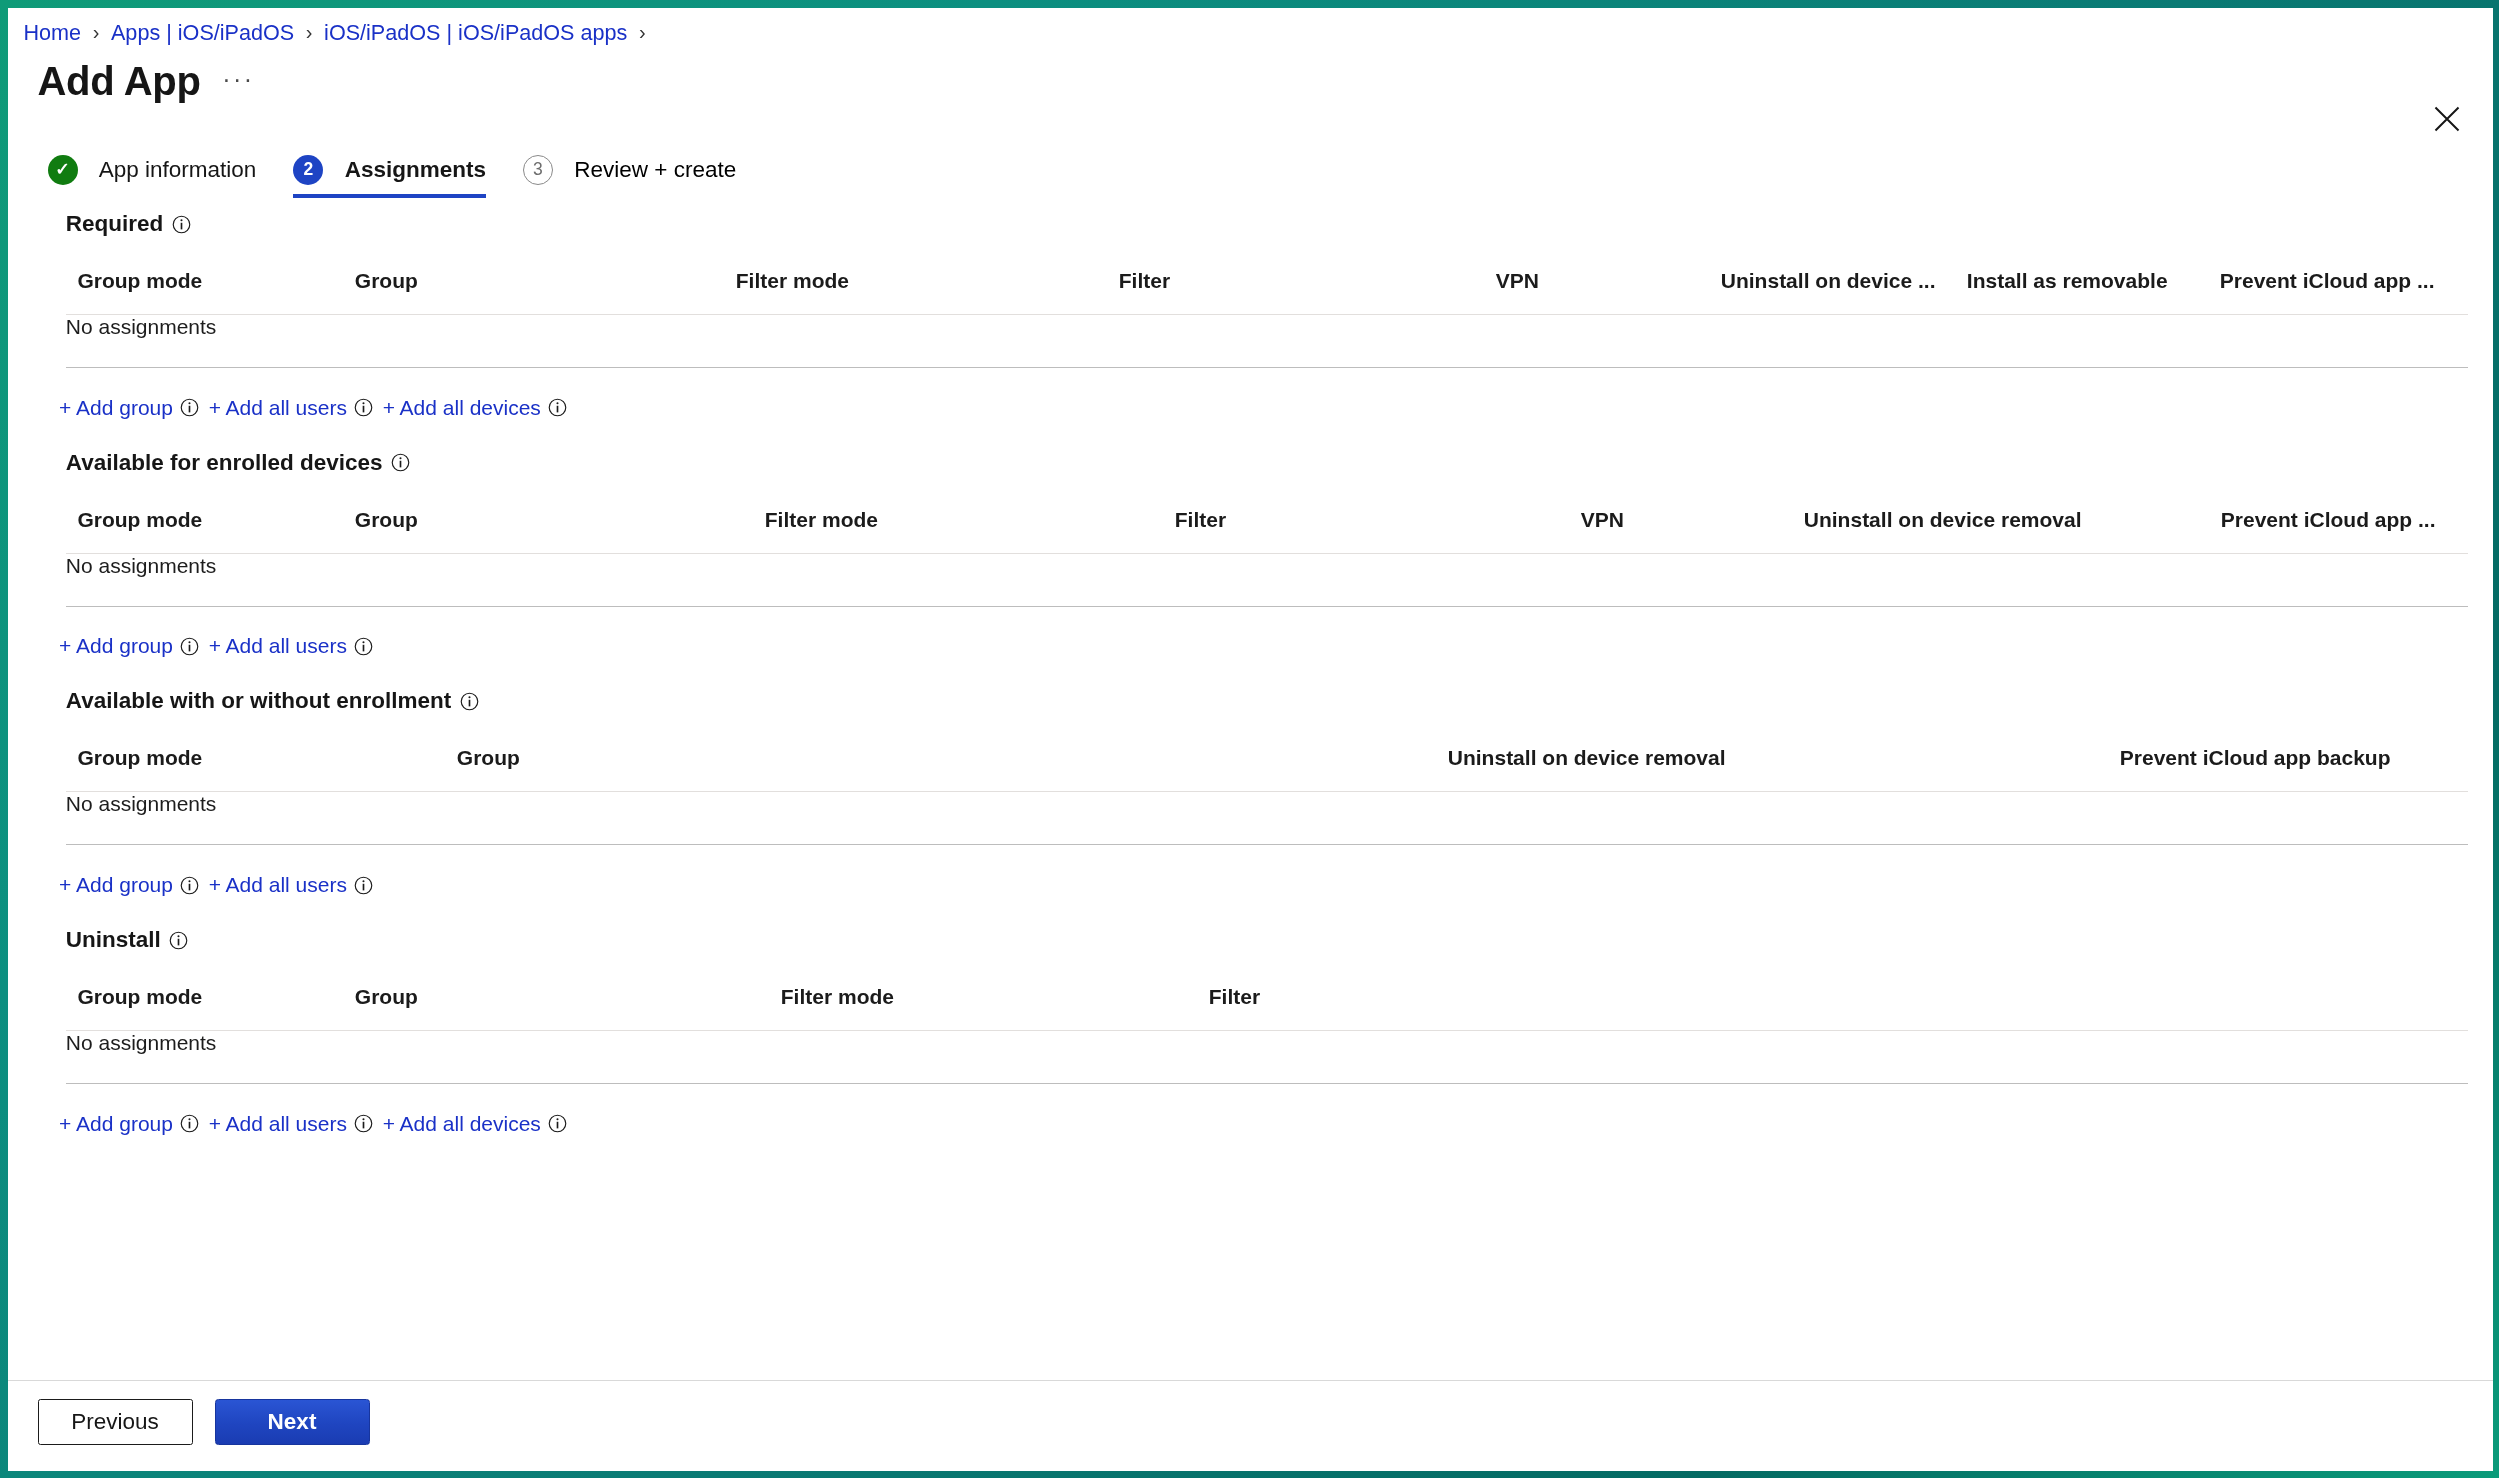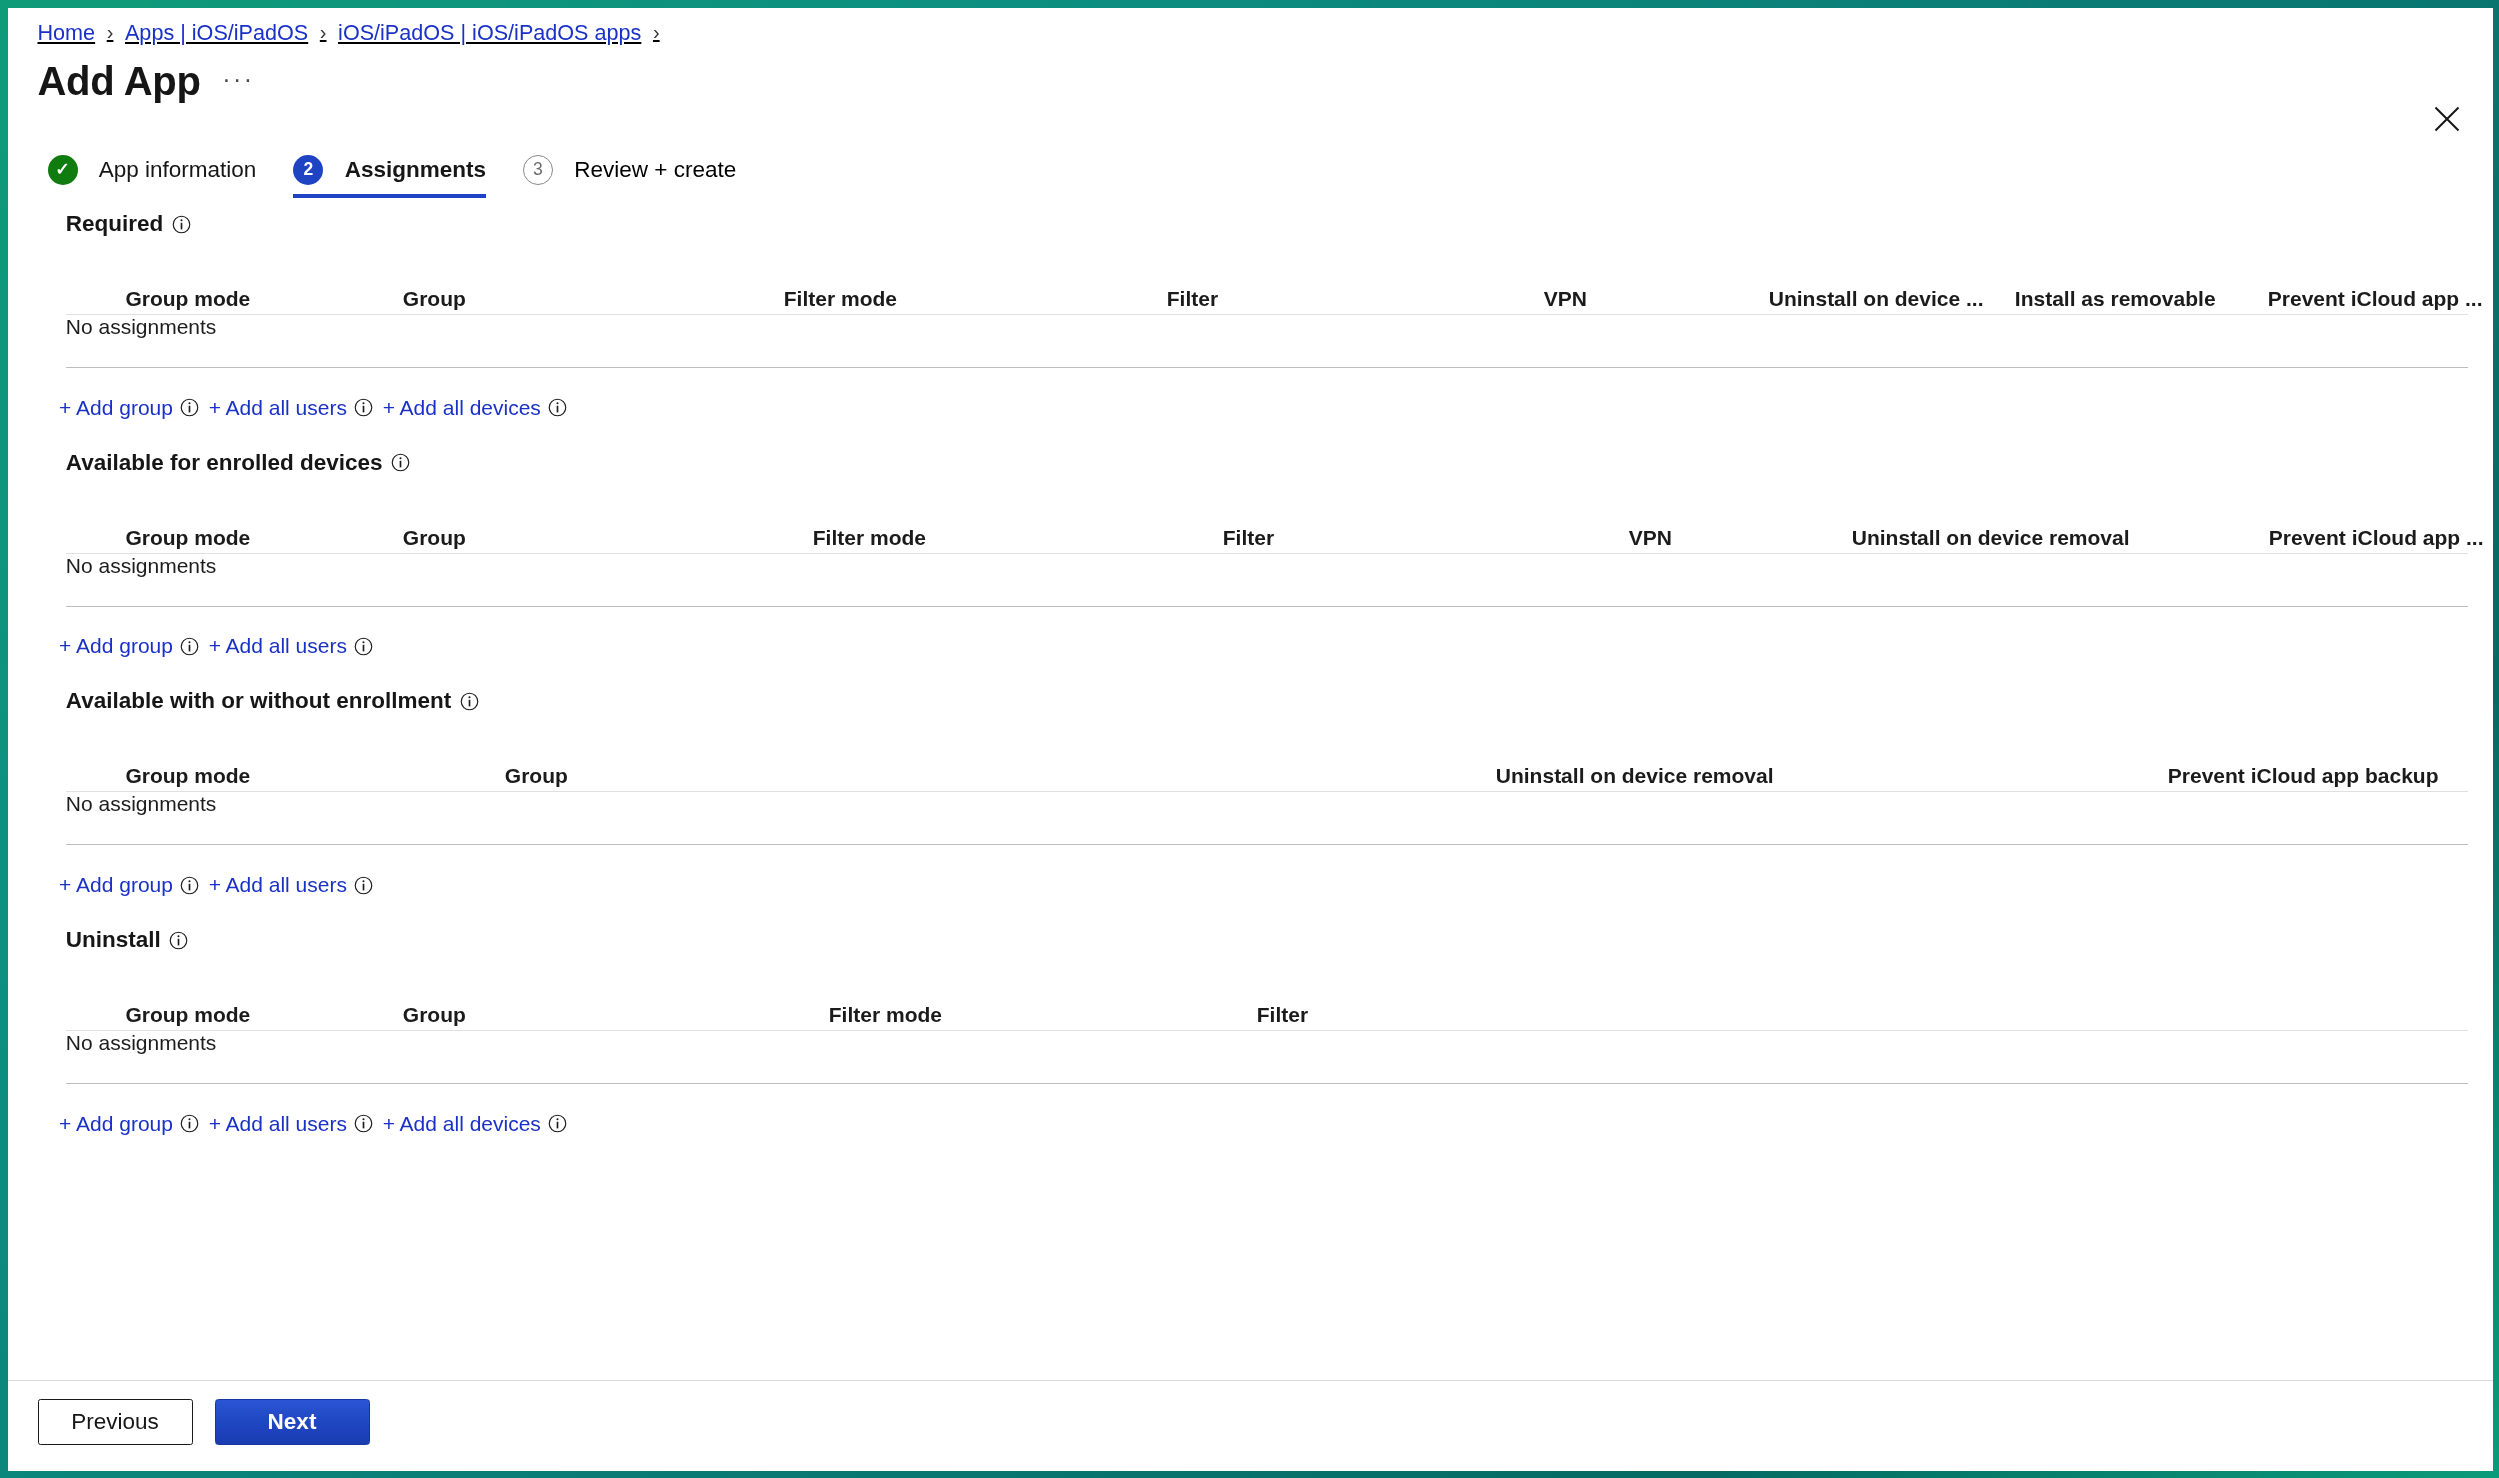--- a/index.html
+++ b/index.html
@@ -28,25 +28,24 @@
     background: #ffffff;
     display: flex;
     flex-direction: column;
     overflow: hidden;
   }
 
   
   .breadcrumb {
     display: flex;
     align-items: center;
-    padding: 14px 0 0 30px;
+    padding: 14px 0 0 16px;
     font-size: 21.6px;
     line-height: 1;
     white-space: nowrap;
-    text-decoration: underline;
   }
   .crumb {
     color: #1a31c7;
     cursor: pointer;
   }
   .crumb.home { color: #1a31c7; }
   .crumb-sep {
     color: #333333;
     margin: 0 11.6px;
     font-size: 20px;
@@ -189,26 +188,25 @@
   .table {
     margin-top: 32px;
     padding: 0 0 0 18.3px;
   }
   .thead {
     position: relative;
     height: 45px;
   }
   .th {
     position: absolute;
-    top: 18px;
+    top: 0;
     font-size: 21px;
     font-weight: bold;
     color: #1b1b1b;
     white-space: nowrap;
-    margin-left: 48px;
   }
   .row-divider {
     height: 0.8px;
     background: #e2dfdd;
     width: 100%;
   }
   .row-divider.strong { background: #bdbdbd; }
   .tbody-row {
     height: 52px;
     display: flex;

